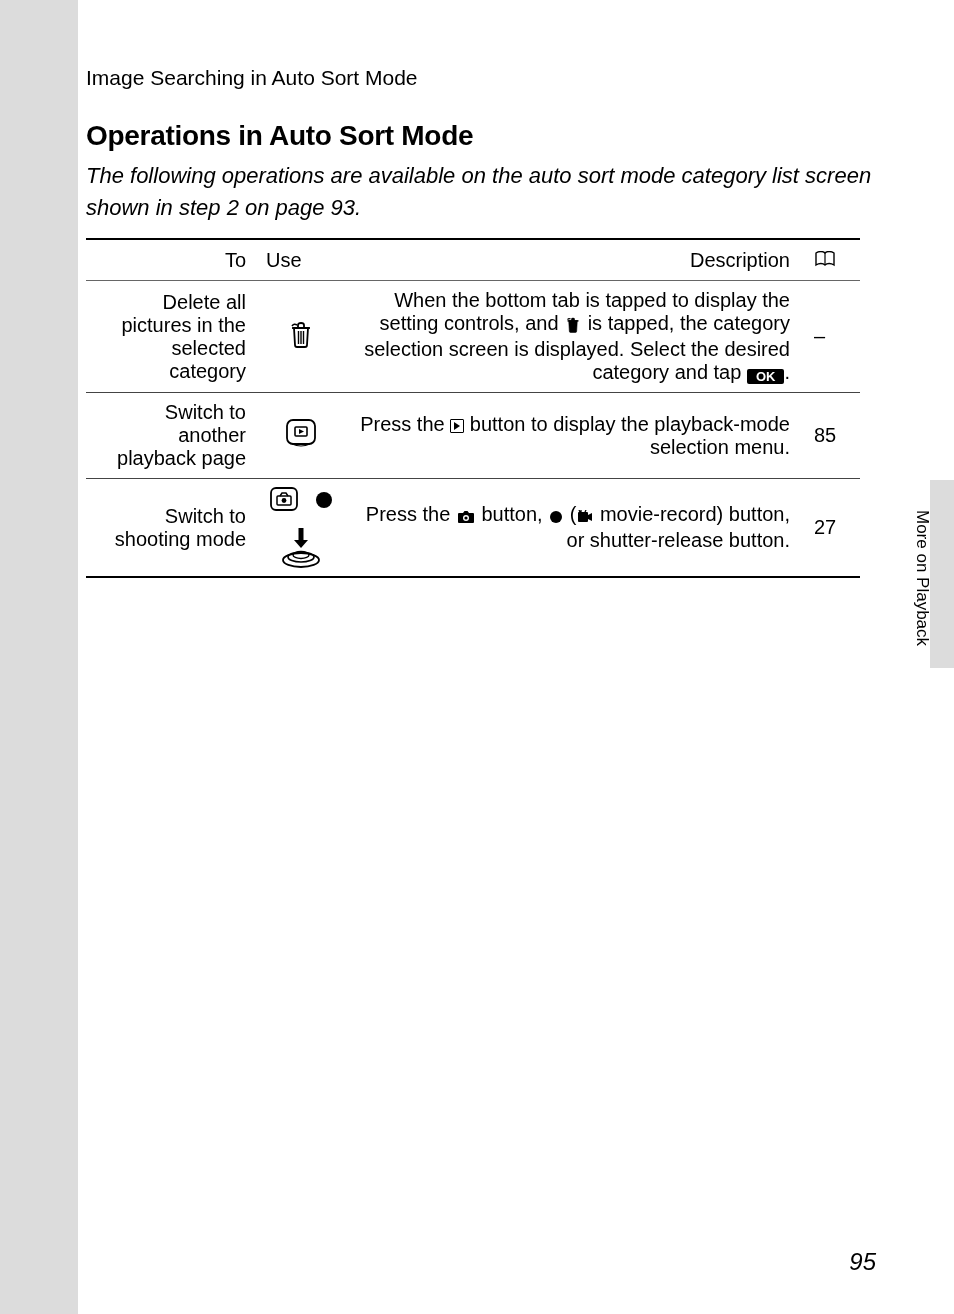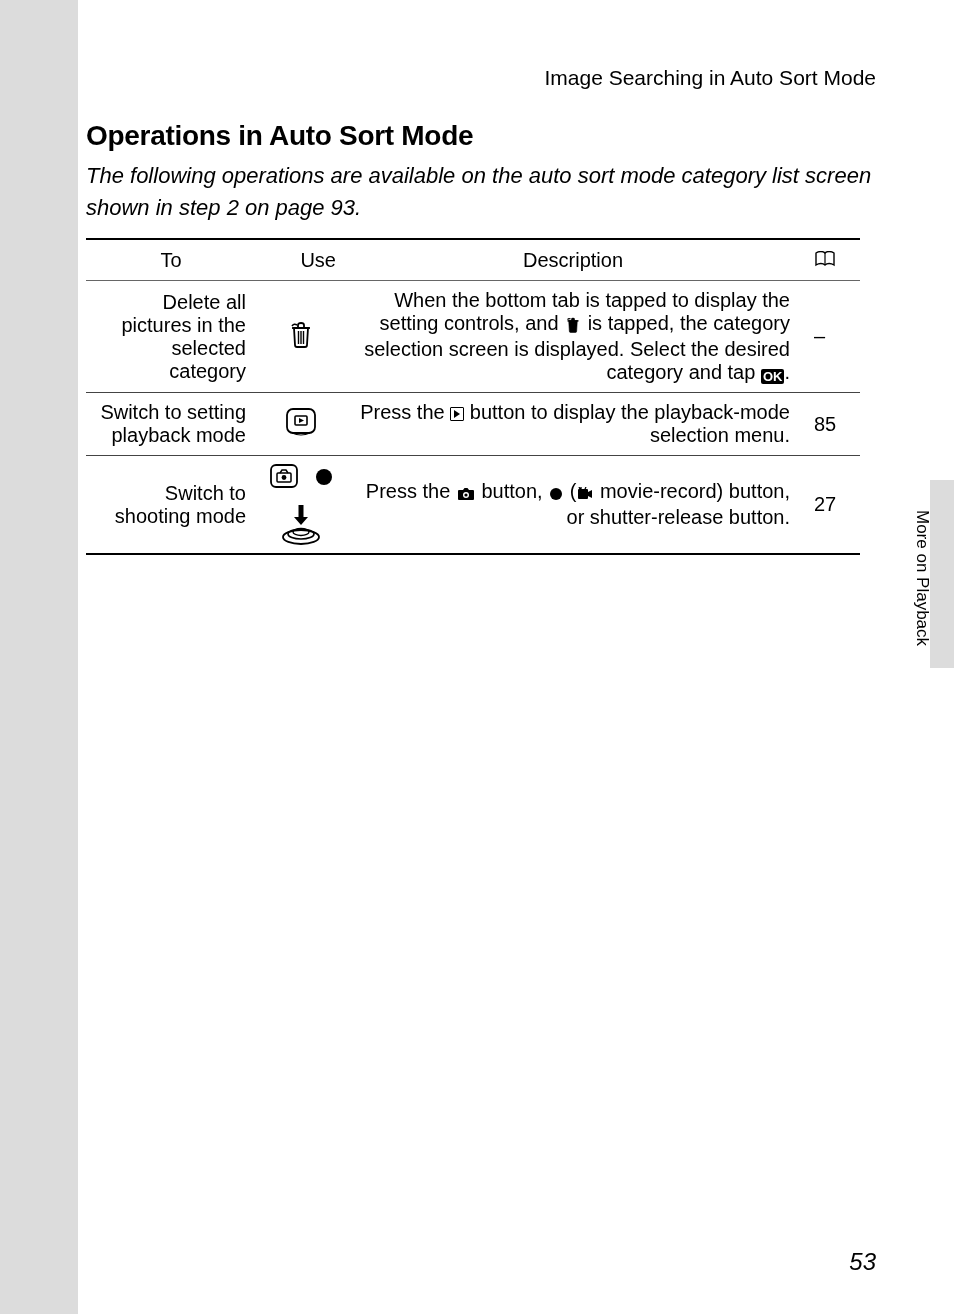--- a/index.html
+++ b/index.html
@@ -19,21 +19,21 @@
     top: 0;
     width: 876px;
     height: 1314px;
     background: #fff;
   }
   .header-line {
     position: absolute;
     left: 8px;
     right: 78px;
     top: 66px;
-    text-align: right;
+    text-align: left;
     font-size: 21px;
     font-weight: 400;
     color: #000;
   }
   .section-title {
     position: absolute;
     left: 8px;
     top: 120px;
     font-size: 28px;
     font-weight: 700;
@@ -59,36 +59,36 @@
   }
   table.ops th, table.ops td {
     border-top: 1px solid #444;
     border-bottom: 1px solid #444;
     padding: 8px 10px;
     vertical-align: middle;
     text-align: right;
   }
   table.ops th {
     font-weight: 400;
-    text-align: center;
+    text-align: right;
     border-top: 2px solid #000;
     border-bottom: 1px solid #666;
   }
   table.ops tr:first-child th { border-top: 2px solid #000; }
   table.ops .col-to   { width: 170px; }
-  table.ops .col-use  { width: 90px; text-align:right; }
+  table.ops .col-use  { width: 90px; text-align:left; }
   table.ops .col-desc { }
   table.ops .col-ref  { width: 60px; text-align:left; padding-left:14px;}
   table.ops td.use-cell { text-align:center; padding:6px 4px;}
   table.ops tr.lastrow td { border-bottom: 2px solid #000; }
   .icon { display:inline-block; vertical-align:middle; }
   .inline-icon { display:inline-block; vertical-align:-3px; margin:0 1px;}
   .ok-badge {
     display:inline-block; background:#000; color:#fff;
-    font-size:13px; font-weight:700; padding:1px 2px; border-radius:2px;
+    font-size:13px; font-weight:700; padding:1px 9px; border-radius:2px;
     line-height:13px; vertical-align:-2px;
   }
   .play-frame {
     display:inline-block; width:14px; height:14px; border:1.5px solid #000;
     border-radius:1px; position:relative; vertical-align:-2px;
   }
   .play-frame::after{
     content:""; position:absolute; left:3px; top:2px;
     border-left:6px solid #000; border-top:4px solid transparent;
     border-bottom:4px solid transparent;
@@ -164,21 +164,21 @@
                 <path d="M6 8 L20 8 L19 25 Q19 27 17 27 L9 27 Q7 27 7 25 Z" fill="#000" stroke="#000" stroke-width="1"></path>
                 <path d="M4 8 L22 8" stroke="#000" stroke-width="2.5"></path>
                 <path d="M10 8 L10 5 Q10 3 13 3 Q16 3 16 5 L16 8" fill="#000"></path>
                 <path d="M9 5 Q 6 3 4 6" fill="none" stroke="#000" stroke-width="2"></path>
               </svg></span><span> is tapped, the category selection screen is displayed. Select the desired category and tap </span><span class="ok-badge">OK</span><span>.</span>
       </td>
       <td class="col-ref">–</td>
     </tr>
 
     <tr>
-      <td class="col-to">Switch to setting playback mode</td>
+      <td class="col-to">Switch to another playback page</td>
       <td class="col-use use-cell">
         <span class="icon">
           <svg width="34" height="32" viewBox="0 0 34 32">
             <rect x="3" y="3" width="28" height="24" rx="6" ry="6" fill="none" stroke="#000" stroke-width="1.8"></rect>
             <rect x="11" y="10" width="12" height="9" rx="1" fill="none" stroke="#000" stroke-width="1.6"></rect>
             <path d="M15 12 L20 14.5 L15 17 Z" fill="#000"></path>
             <path d="M8 27 Q 17 31 26 27" fill="none" stroke="#000" stroke-width="1.2"></path>
           </svg>
         </span>
       </td>
@@ -233,14 +233,14 @@
               </svg></span><span> movie-record) button, or shutter-release button.</span>
       </td>
       <td class="col-ref">27</td>
     </tr>
   </tbody>
     </table>
 
   <div class="side-tab"></div>
   <div class="side-label">More on Playback</div>
 
-  <div class="page-num">53</div>
+  <div class="page-num">95</div>
 </div>
 
 </body></html>

